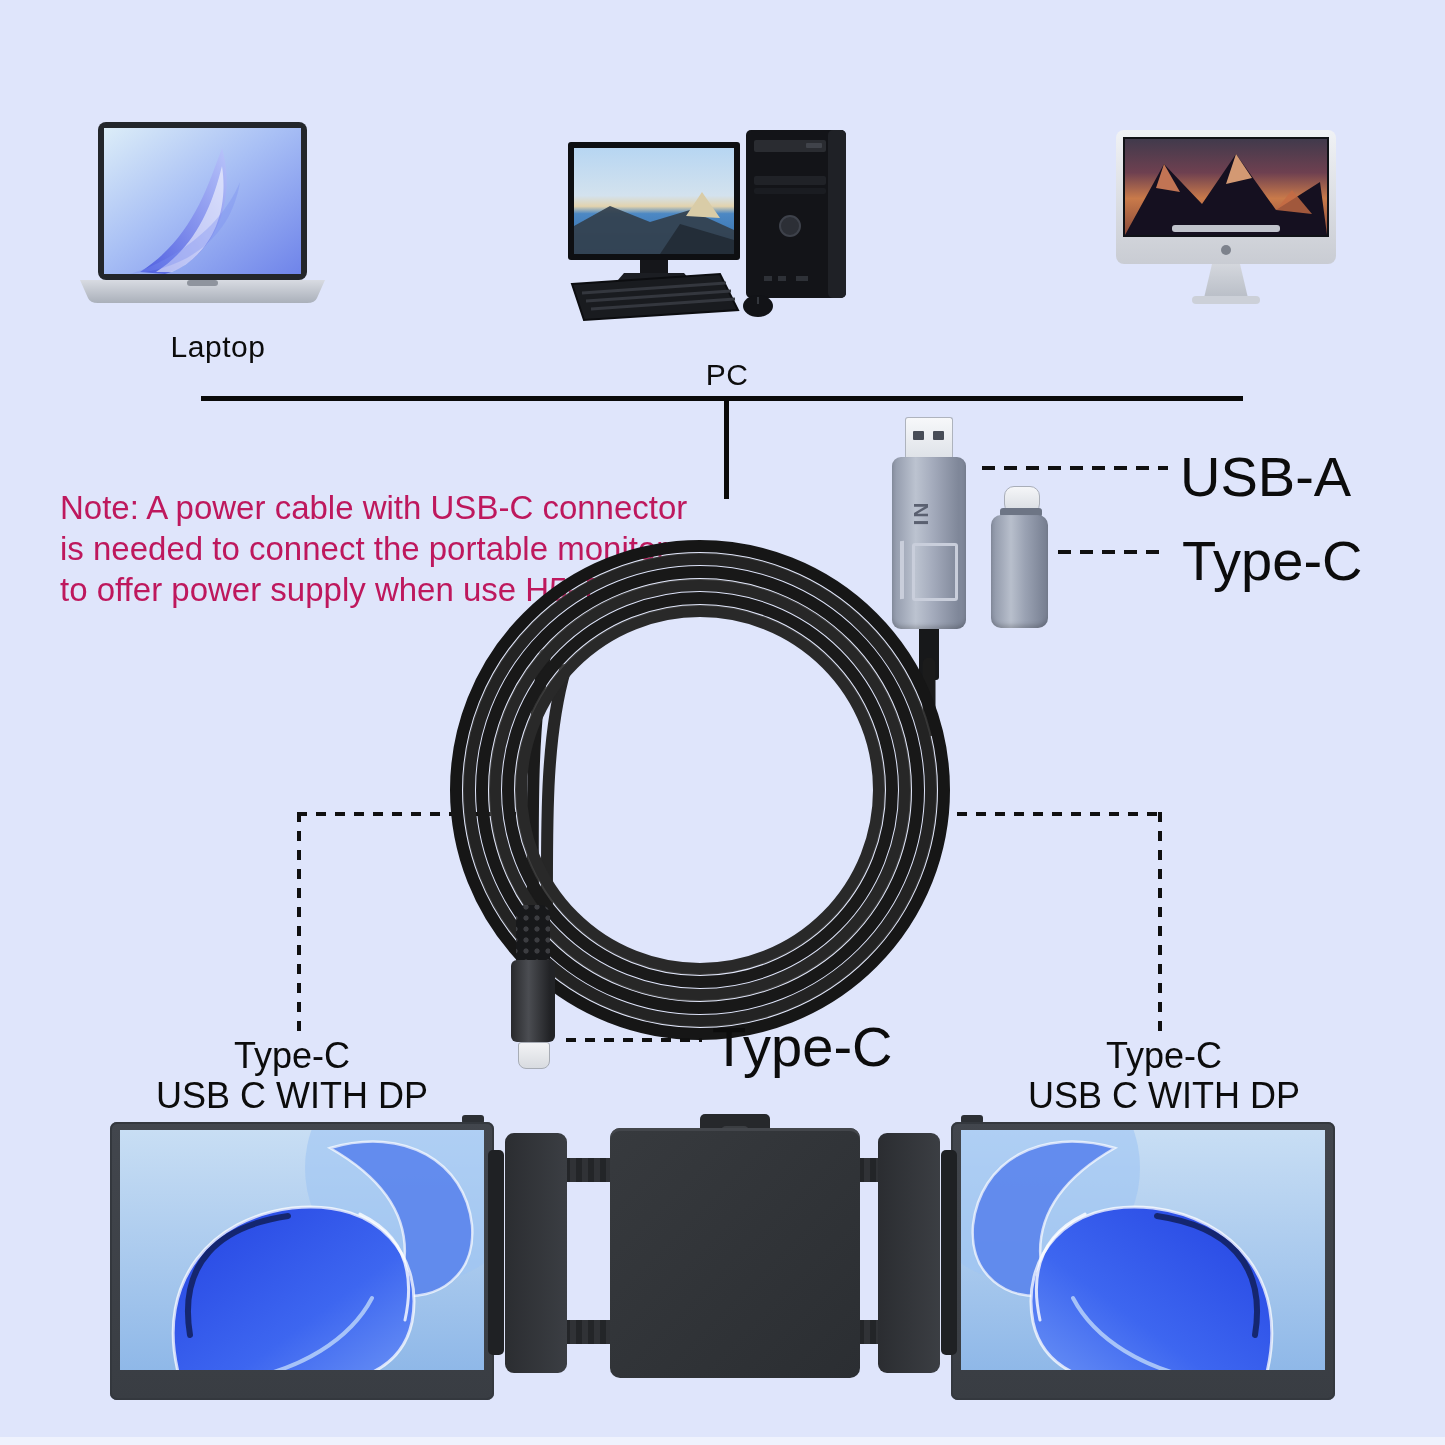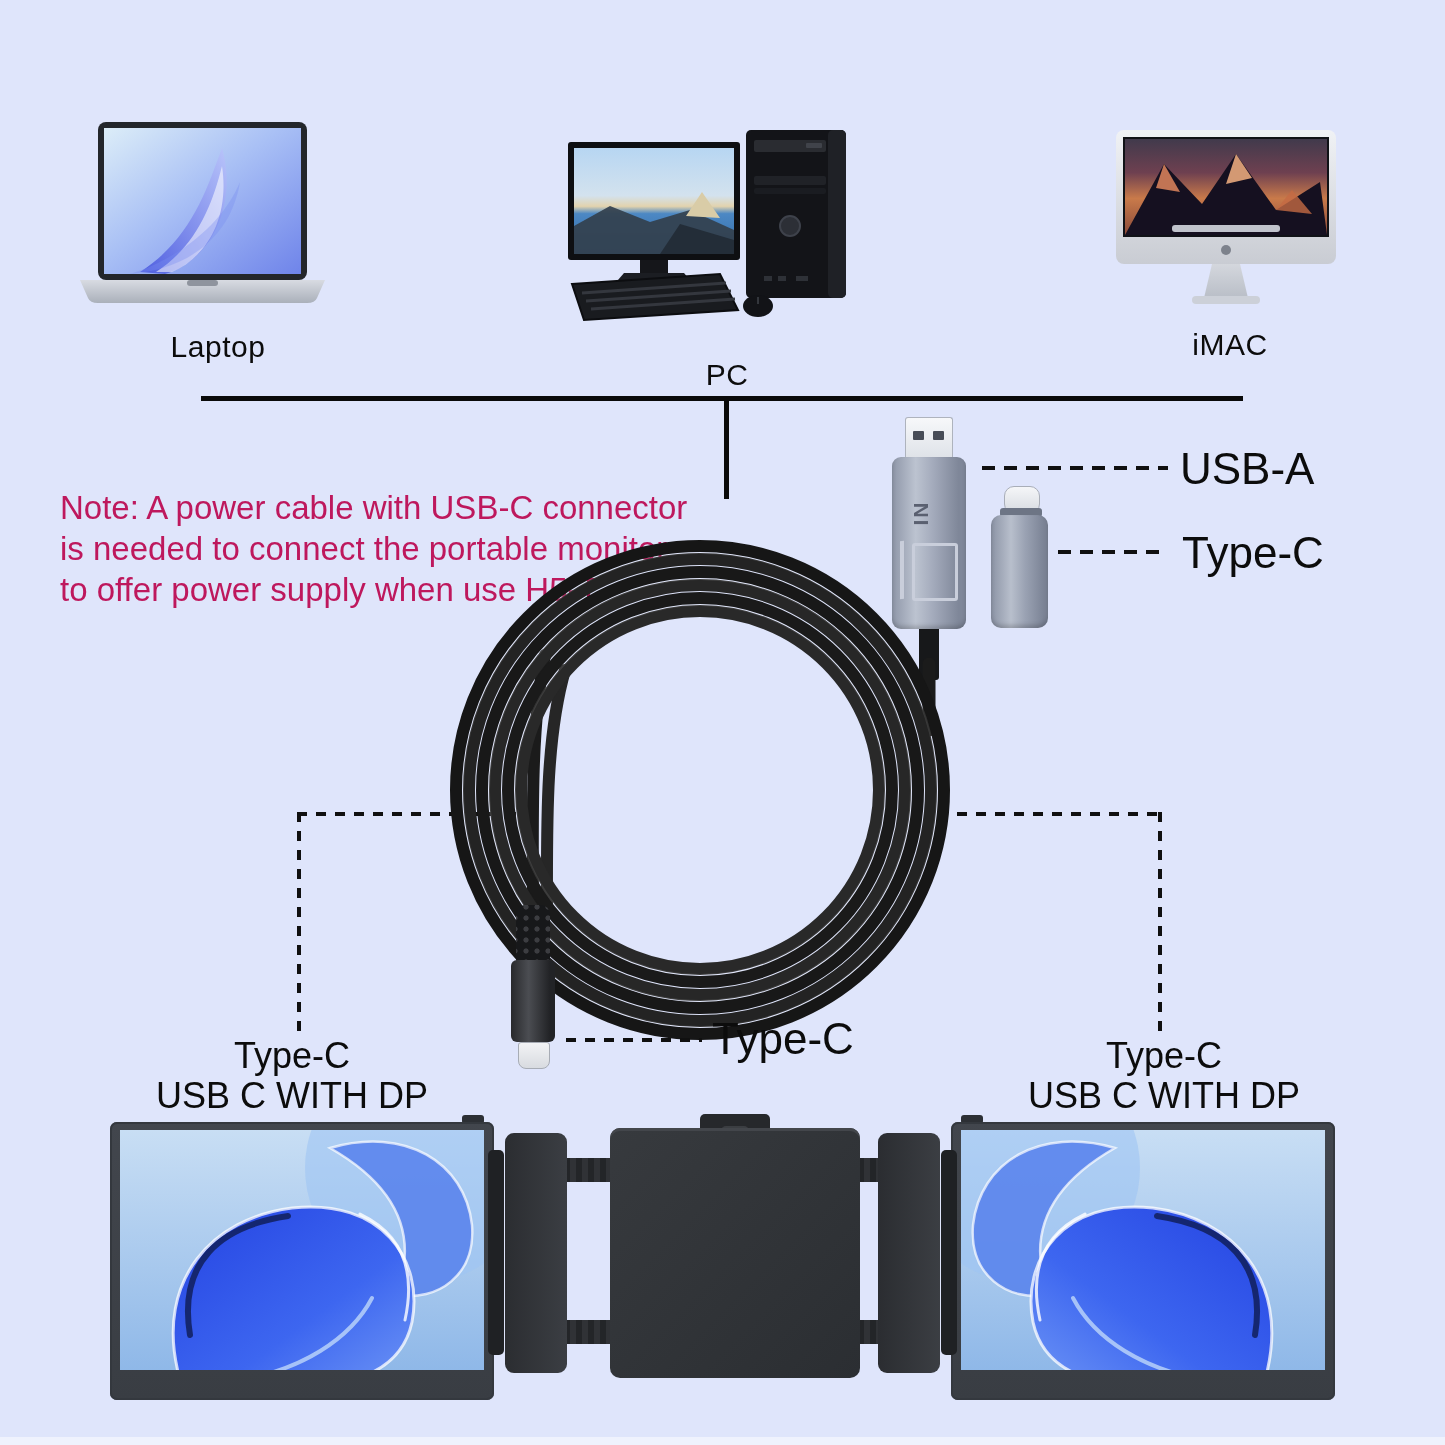--- a/index.html
+++ b/index.html
@@ -1,21 +1,21 @@
 <!DOCTYPE html>
 <html><head>
 <meta charset="utf-8">
 <style>
   html,body{margin:0;padding:0;}
   body{font-family:"Liberation Sans","DejaVu Sans",sans-serif;background:#dfe5fb;}
   .stage{position:relative;width:1445px;height:1445px;background:#dfe5fb;overflow:hidden;}
   .abs{position:absolute;}
   .label{color:#0c0c0c;text-align:center;white-space:nowrap;}
   .device-label{font-size:30px;letter-spacing:.5px;}
-  .big-label{font-size:44px;}
+  .big-label{font-size:56px;}
   .mon-label{font-size:36px;line-height:40px;}
   .note{color:#be185d;font-size:33px;line-height:41px;white-space:nowrap;}
   .note p{margin:0;}
   
   .hline{background:#0a0a0a;height:5px;}
   .vline{background:#0a0a0a;width:5px;}
   
   .dash-h{height:4px;background:repeating-linear-gradient(90deg,#101010 0 13px,transparent 13px 22px);}
   .dash-v{width:4px;background:repeating-linear-gradient(180deg,#101010 0 13px,transparent 13px 22px);}
   .dash-h.fine{height:4px;background:repeating-linear-gradient(90deg,#101010 0 10px,transparent 10px 19px);}
@@ -148,21 +148,20 @@
     <polygon points="48,40 64,68 40,64" fill="#d4805a" opacity="0.9"></polygon>
     <polygon points="160,86 176,66 196,90" fill="#c46a44" opacity="0.8"></polygon>
     <rect x="56" y="101" width="108" height="7" rx="3" fill="rgba(235,240,248,0.8)"></rect>
     <circle cx="110" cy="126" r="5" fill="#7d828c"></circle>
     <polygon points="96,140 124,140 132,174 88,174" fill="url(#imacstand)"></polygon>
     <rect x="76" y="172" width="68" height="8" rx="4" fill="#ccd0d8"></rect>
   </svg>
 
   <div class="abs label device-label" style="left:118px;top:330px;width:200px;">Laptop</div>
   <div class="abs label device-label" style="left:627px;top:328px;width:200px;margin-top:30px;">PC</div>
-  <div class="abs label device-label" style="left:1130px;top:328px;width:200px;">iMAC</div>
 
   <div class="abs hline" style="left:201px;top:396px;width:1042px;"></div>
   <div class="abs vline" style="left:724px;top:396px;height:103px;"></div>
 
   <div class="abs note" style="left:60px;top:487px;">
     <p>Note: A power cable with USB-C connector</p>
     <p>is needed to connect the portable monitor</p>
     <p>to offer power supply when use H5-T</p>
   </div>
 

